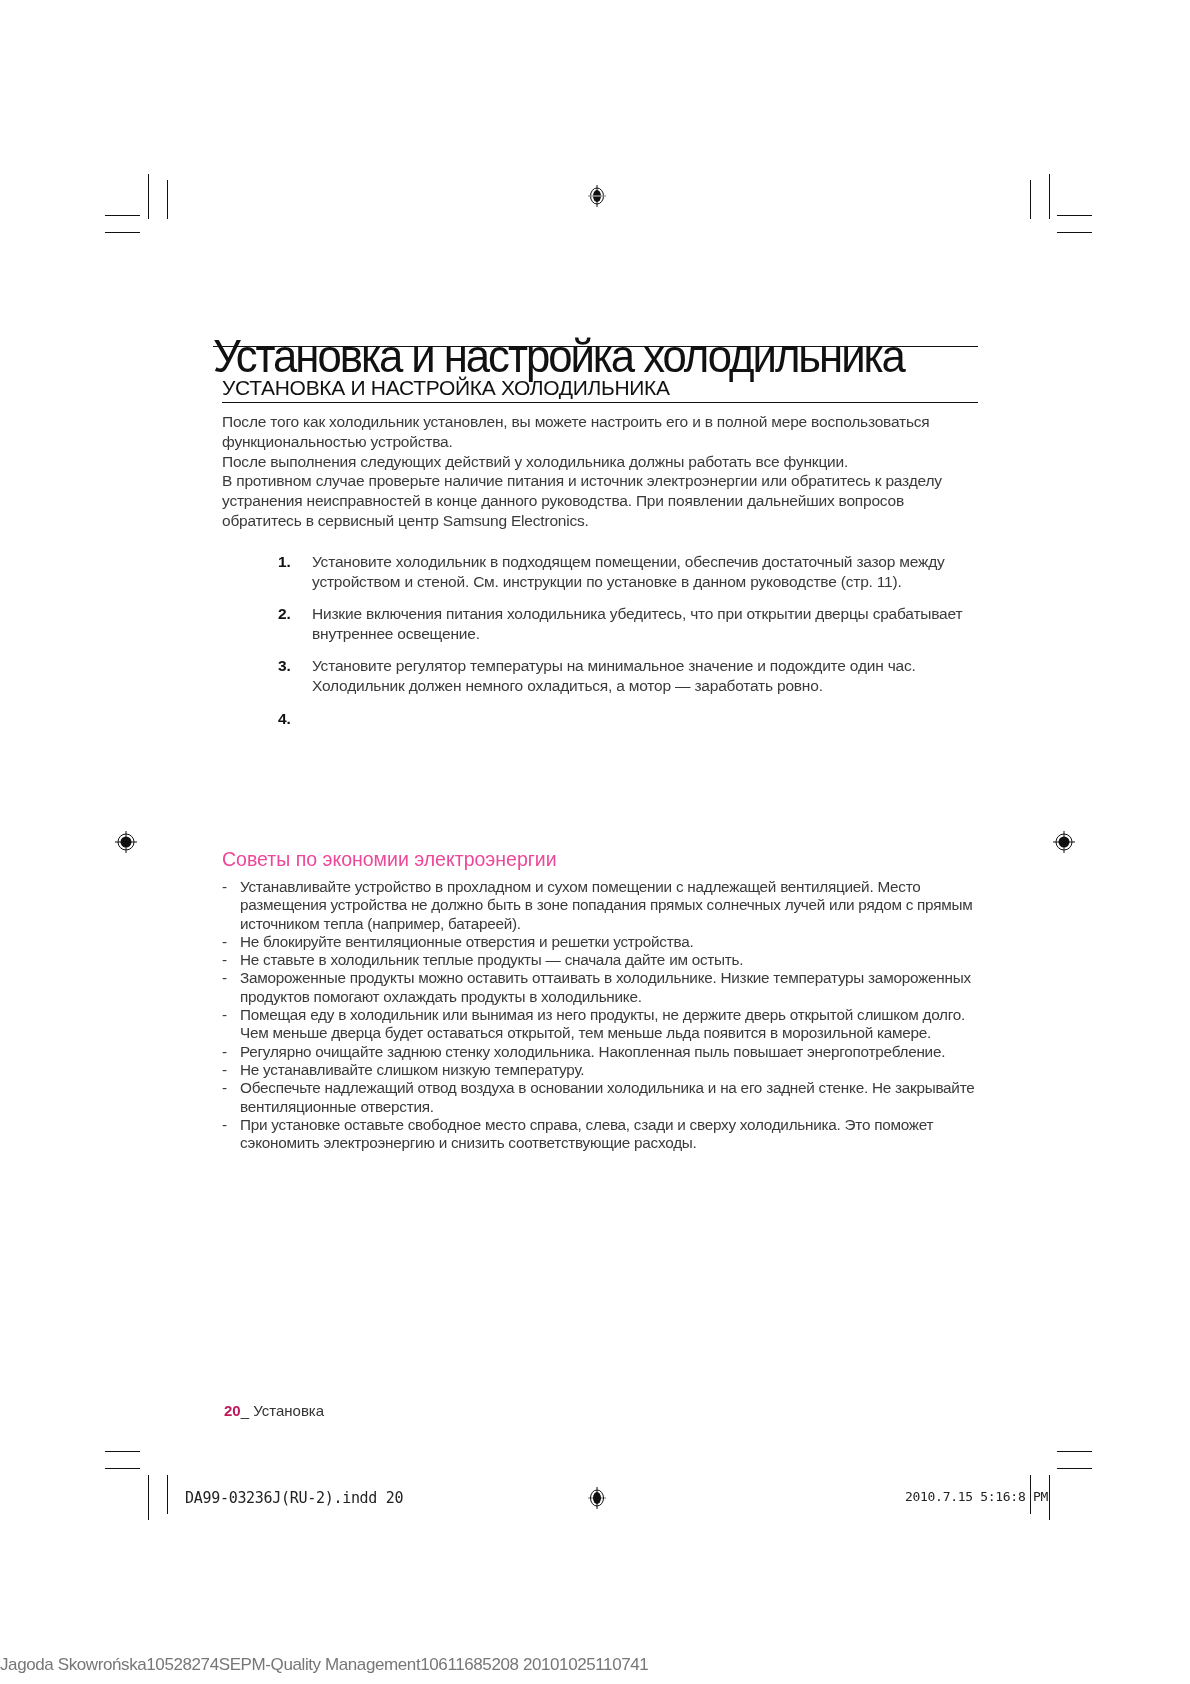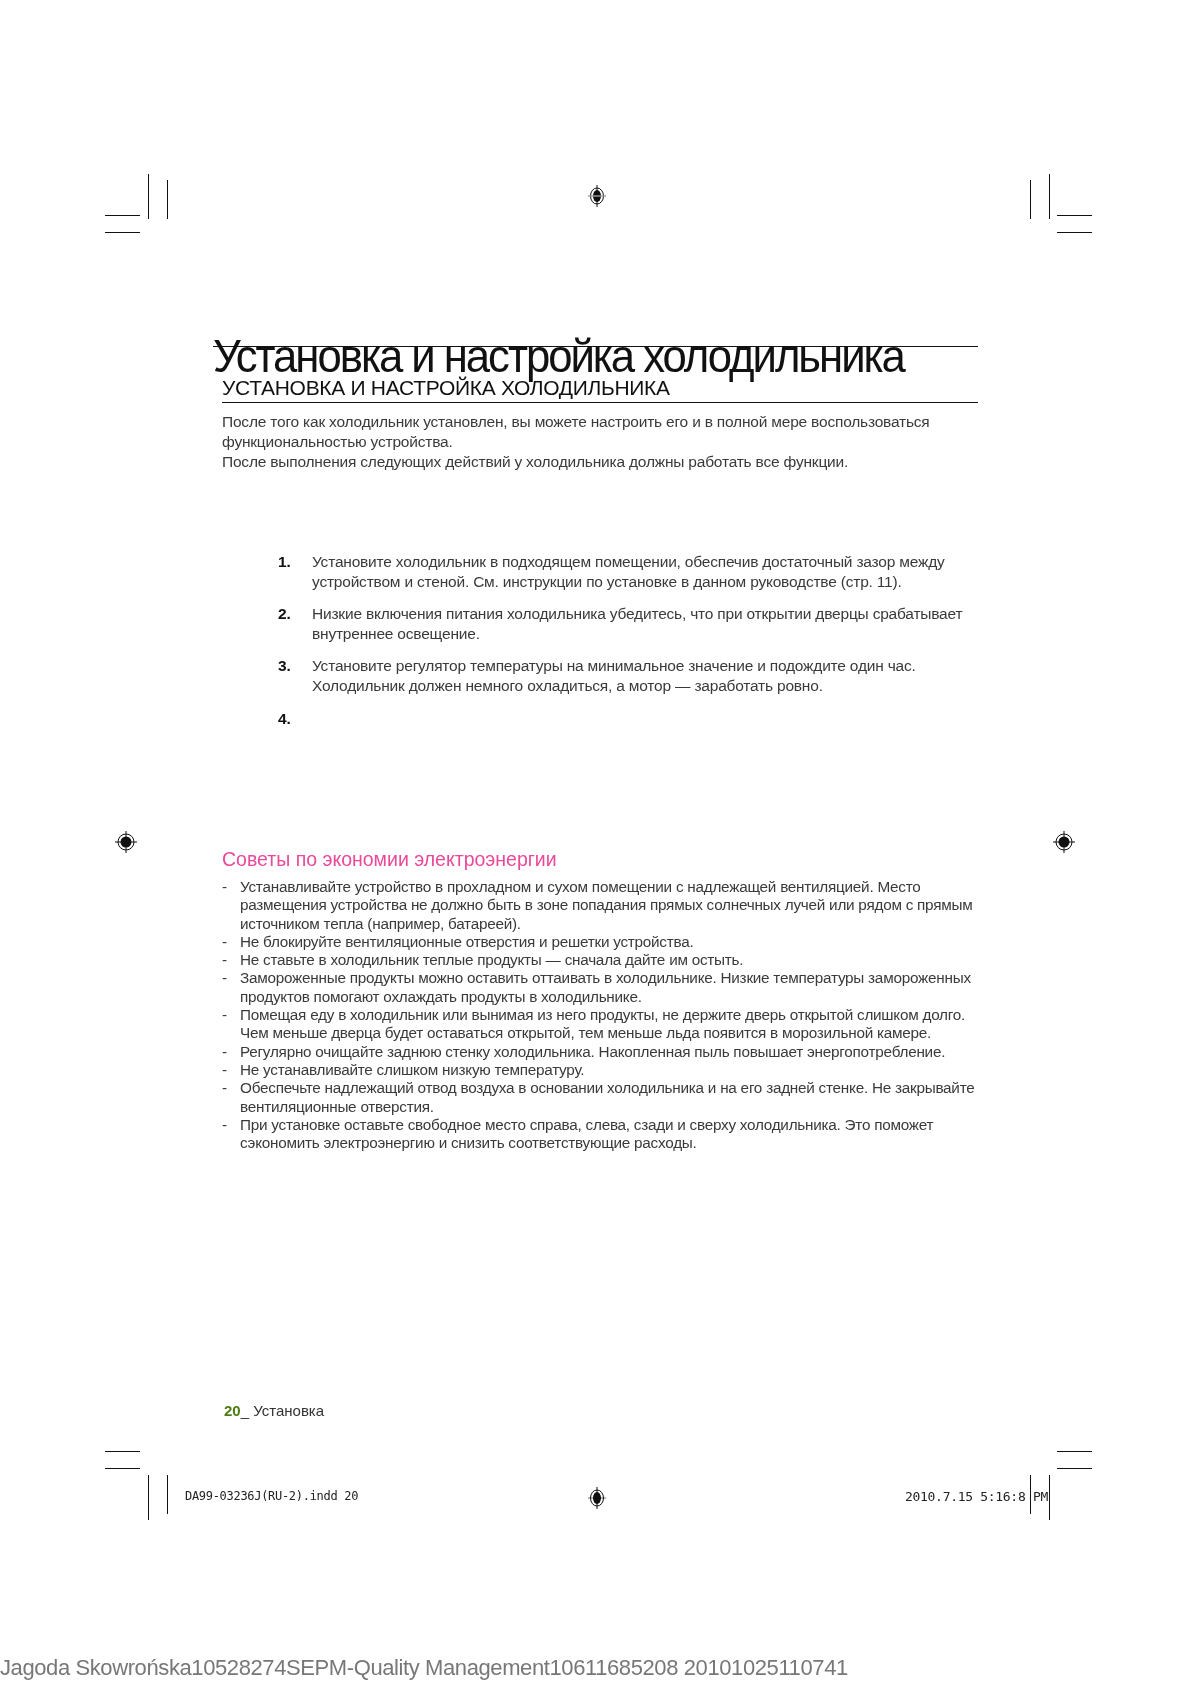--- a/index.html
+++ b/index.html
@@ -21,26 +21,26 @@
   .steps { position:absolute; left:278px; top:552px; width:700px; }
   .step { position:relative; padding-left:34px; font-size:15.5px; line-height:19.6px;
      color:#3a3a3a; letter-spacing:-0.2px; margin-bottom:13px; }
   .step .num { position:absolute; left:0; top:0; font-weight:bold; color:#111; }
   .tips-h { position:absolute; left:222px; top:848px; font-size:19.5px; color:#ec4899; white-space:nowrap; }
   .tips { position:absolute; left:222px; top:878px; width:760px; list-style:none; margin:0; padding:0; }
   .tip { position:relative; padding-left:18px; font-size:15.3px; line-height:18.3px;
      color:#3a3a3a; letter-spacing:-0.25px; }
   .tip .dash { position:absolute; left:0; top:0; }
   .footer-page { position:absolute; left:224px; top:1402px; font-size:15px; color:#333; white-space:nowrap; }
-  .footer-page b { color:#4d7c0f; }
+  .footer-page b { color:#be185d; }
   .slug-left { position:absolute; left:185px; top:1489px; font-family:"DejaVu Sans Mono", monospace;
-     font-size:12px; color:#222; letter-spacing:-0.3px; white-space:nowrap; }
+     font-size:15px; color:#222; letter-spacing:-0.3px; white-space:nowrap; }
   .slug-right { position:absolute; left:905px; top:1489px; font-family:"DejaVu Sans Mono", monospace;
      font-size:13px; color:#222; letter-spacing:-0.3px; white-space:nowrap; }
-  .watermark { position:absolute; left:0; top:1655px; font-size:22px; color:#777;
+  .watermark { position:absolute; left:0; top:1655px; font-size:17px; color:#777;
      letter-spacing:-0.4px; white-space:nowrap; }
 </style>
 </head>
 <body>
 
 <div class="vline" style="left:148px;top:174px;height:45px;"></div>
 <div class="vline" style="left:167px;top:180px;height:39px;"></div>
 <div class="hline" style="left:105px;top:215px;width:35px;"></div>
 <div class="hline" style="left:105px;top:232px;width:35px;"></div>
 
@@ -71,20 +71,21 @@
 
 <h1 class="page-title">Установка и настройка холодильника</h1>
 <div class="title-rule"></div>
 
 <div class="section-h">УСТАНОВКА И НАСТРОЙКА ХОЛОДИЛЬНИКА</div>
 <div class="section-rule"></div>
 
 <div class="intro">
   <p>После того как холодильник установлен, вы можете настроить его и в полной мере воспользоваться функциональностью устройства.</p>
   <p>После выполнения следующих действий у холодильника должны работать все функции.</p>
+  <p>В противном случае проверьте наличие питания и источник электроэнергии или обратитесь к разделу устранения неисправностей в конце данного руководства. При появлении дальнейших вопросов обратитесь в сервисный центр Samsung Electronics.</p>
 </div>
 
 <div class="steps">
   <div class="step">
     <span class="num">1.</span>
     <span>Установите холодильник в подходящем помещении, обеспечив достаточный зазор между устройством и стеной. См. инструкции по установке в данном руководстве (стр. 11).</span>
   </div>
   <div class="step">
     <span class="num">2.</span>
     <span>Низкие включения питания холодильника убедитесь, что при открытии дверцы срабатывает внутреннее освещение.</span>

